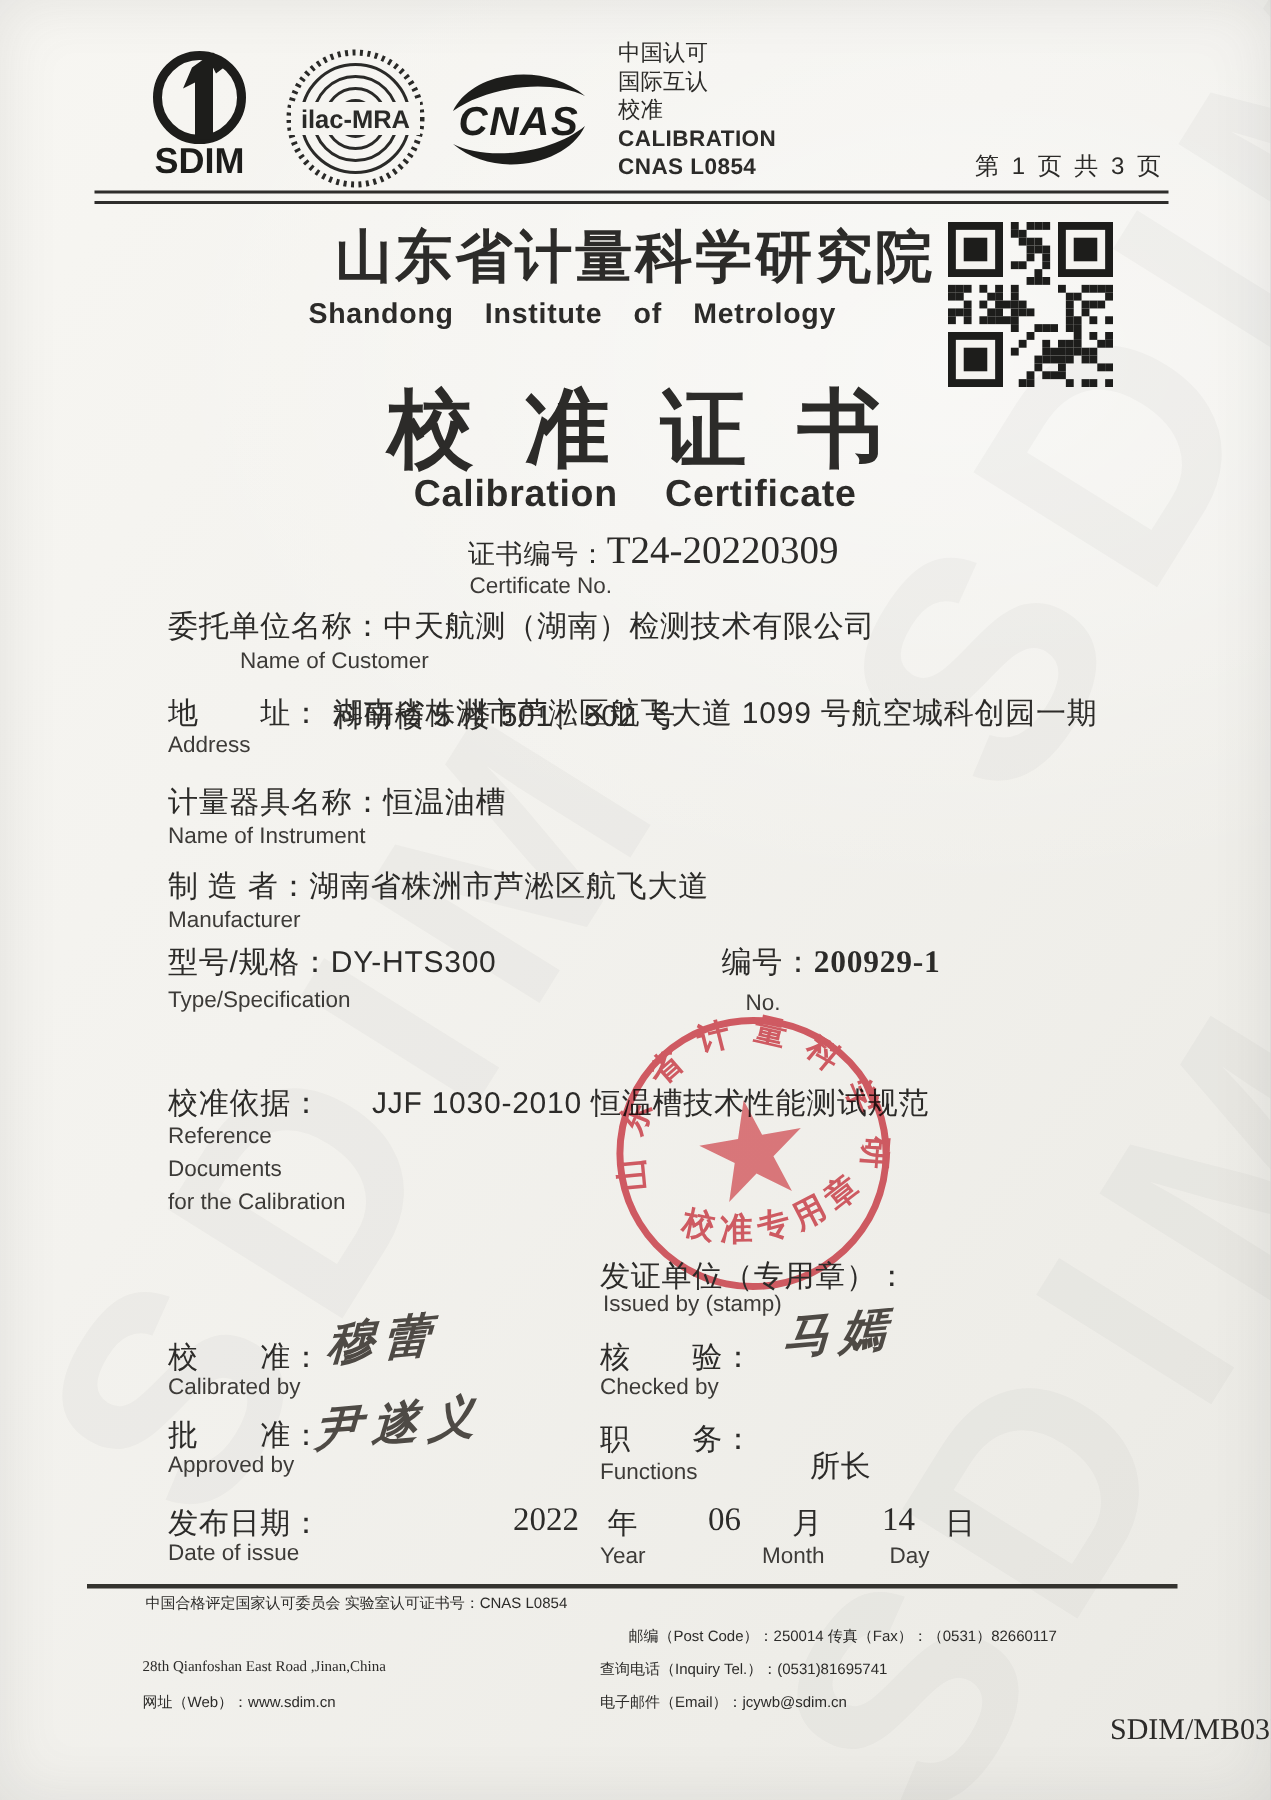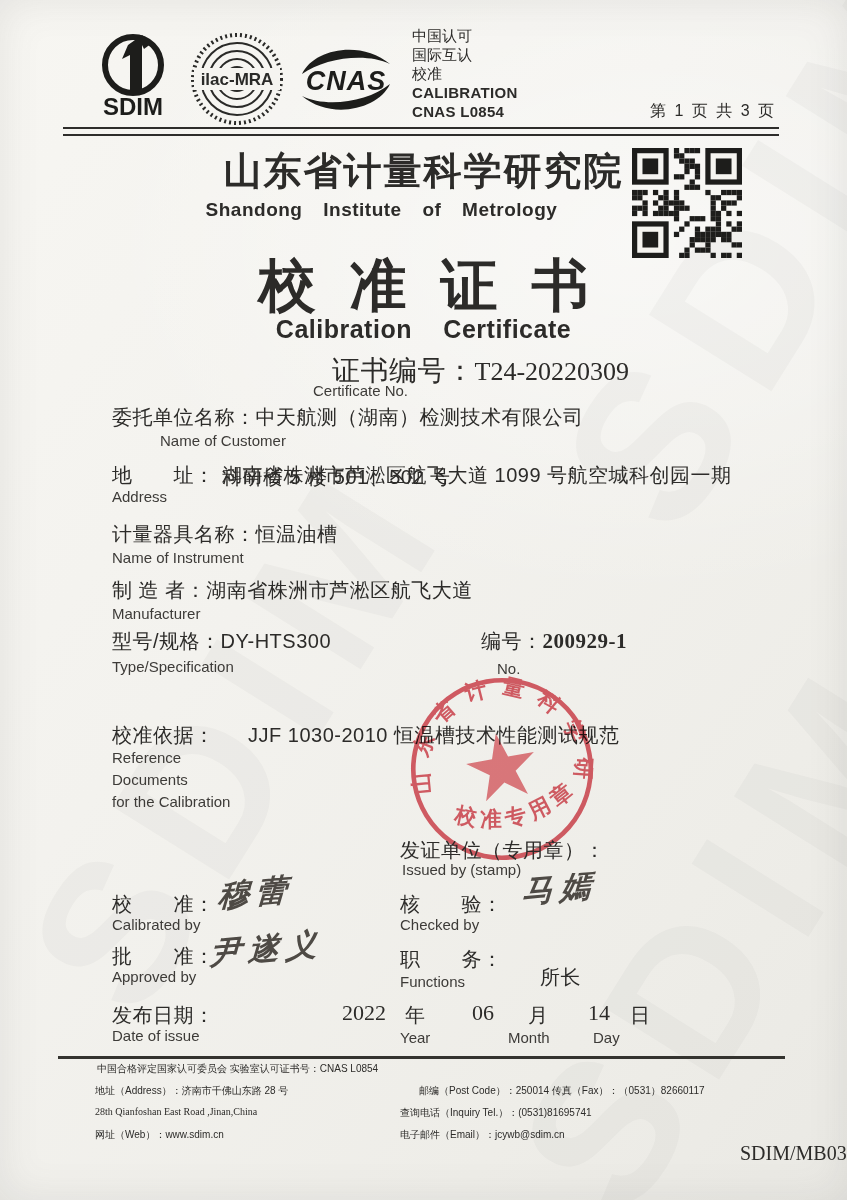--- a/index.html
+++ b/index.html
@@ -215,21 +215,21 @@
       <rect x="80" y="10" width="15" height="15"></rect>
     <rect x="0" y="70" width="35" height="35"></rect>
       <rect x="5" y="75" width="25" height="25" fill="#f5f4f0"></rect>
       <rect x="10" y="80" width="15" height="15"></rect>
   </svg>
 
   <div class="abs title-en">Calibration Certificate</div>
   <div class="abs title-zh">校准证书</div>
 
   <div class="abs" style="left:312px; top:352px;">
-    <span class="zh" style="font-size:28px;margin-left:20px;">证书编号：</span><span class="serif" style="font-size:26px;">T24-20220309</span>
+    <span class="zh" style="font-size:18px;">证书编号：</span><span class="serif" style="font-size:26px;">T24-20220309</span>
   </div>
   <div class="abs sub" style="left:313px; top:382px;">Certificate No.</div>
 
   <div class="abs zh" style="left:112px; top:404px;">
     <span>委托单位名称：</span><span>中天航测（湖南）检测技术有限公司</span>
   </div>
   <div class="abs sub" style="left:112px; top:432px;margin-left:48px;">Name of Customer</div>
 
   <div class="abs zh" style="left:112px; top:462px;">地　　址：</div>
   <div class="abs zh" style="left:222px; top:462px;">湖南省株洲市芦淞区航飞大道 1099 号航空城科创园一期</div>
@@ -301,21 +301,20 @@
   <div class="abs serif" style="left:588px; top:1000px; font-size:22px;">14</div>
   <div class="abs zh" style="left:630px; top:1002px;">日</div>
   <div class="abs sub" style="left:112px; top:1027px;">Date of issue</div>
   <div class="abs sub" style="left:400px; top:1029px;">Year</div>
   <div class="abs sub" style="left:508px; top:1029px;">Month</div>
   <div class="abs sub" style="left:593px; top:1029px;">Day</div>
 
   <div class="abs rule-bottom"></div>
 
   <div class="abs foot" style="left:97px; top:1062px;">中国合格评定国家认可委员会 实验室认可证书号：CNAS L0854</div>
-  <div class="abs foot" style="left:95px; top:1084px;">地址（Address）：济南市千佛山东路 28 号</div>
   <div class="abs foot" style="left:419px; top:1084px;">邮编（Post Code）：250014 传真（Fax）：（0531）82660117</div>
   <div class="abs foot serif" style="left:95px; top:1106px;">28th Qianfoshan East Road ,Jinan,China</div>
   <div class="abs foot" style="left:400px; top:1106px;">查询电话（Inquiry Tel.）：(0531)81695741</div>
   <div class="abs foot" style="left:95px; top:1128px;">网址（Web）：www.sdim.cn</div>
   <div class="abs foot" style="left:400px; top:1128px;">电子邮件（Email）：jcywb@sdim.cn</div>
   <div class="abs serif" style="left:740px; top:1142px; font-size:20px;">SDIM/MB03B</div>
 
 </div>
 
 </body></html>

